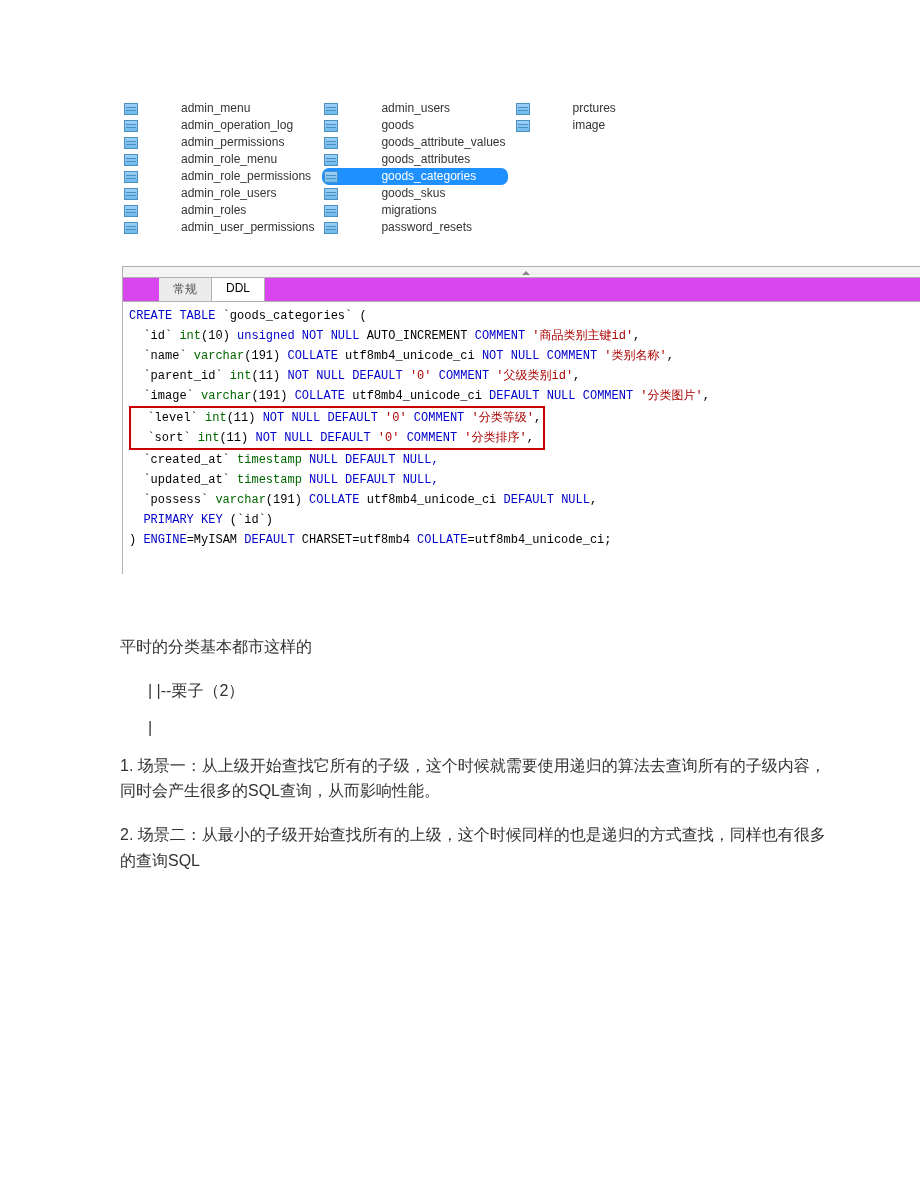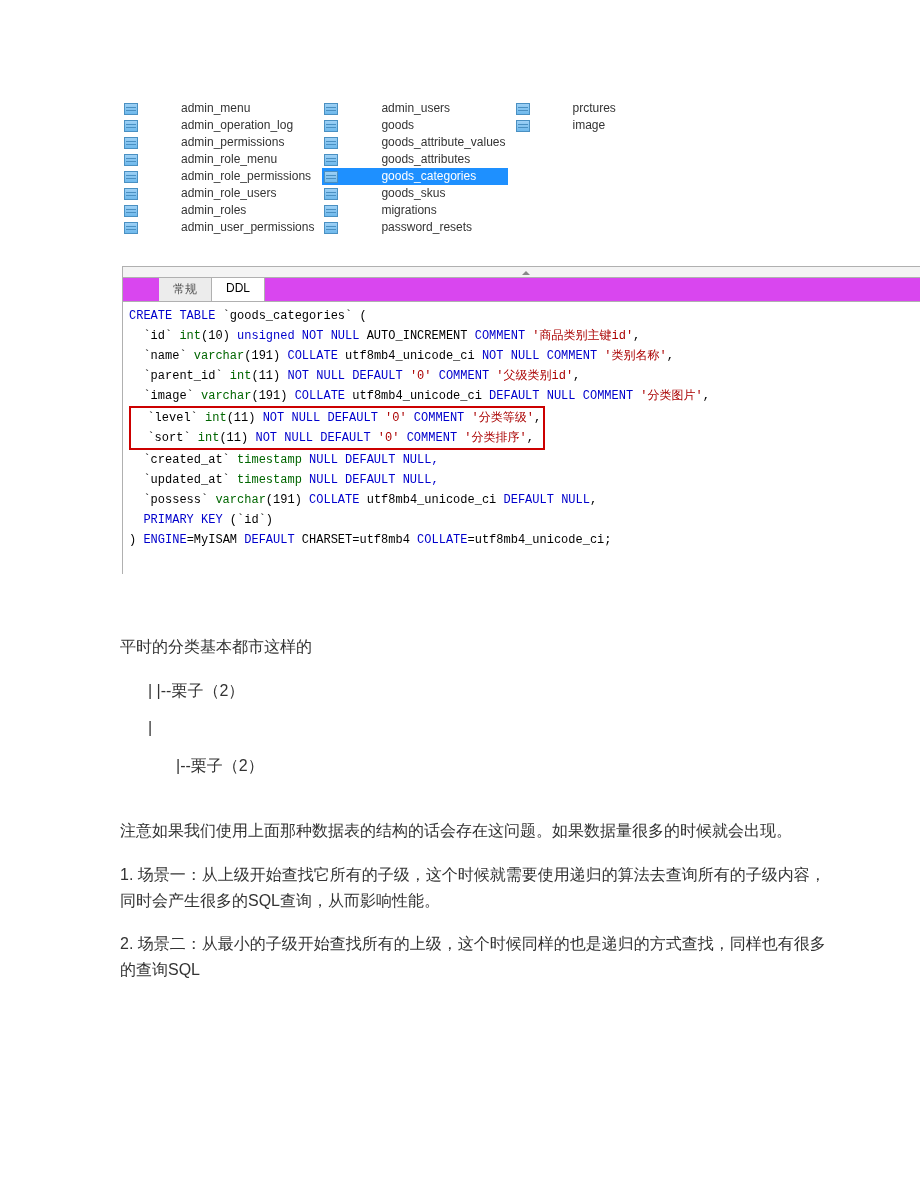--- a/index.html
+++ b/index.html
@@ -26,20 +26,21 @@
     display: flex;
     align-items: center;
     white-space: nowrap;
     padding: 0 2px;
     height: 17px;
     gap: 40px;
   }
   .tbl-item.sel {
     background: #1e90ff;
     color: #fff;
+    border-radius: 7px;
   }
   .tbl-icon {
     width: 14px;
     height: 12px;
     margin-right: 3px;
     background: linear-gradient(#9dd0f5,#6fb9ec);
     border: 1px solid #4a90c2;
     box-sizing: border-box;
     position: relative;
   }
@@ -228,18 +229,16 @@
 <span class="kw">  PRIMARY KEY </span><span>(`id`)</span>
 <span>) </span><span class="kw">ENGINE</span><span>=MyISAM </span><span class="kw">DEFAULT</span><span> CHARSET=utf8mb4 </span><span class="kw">COLLATE</span><span>=utf8mb4_unicode_ci;</span></div>
   </div>
 </div>
 
 <div class="prose">
   <p>平时的分类基本都市这样的</p>
   <div class="tree">
     <div class="indent1">|    |--栗子（2）</div>
     <div class="indent1">|</div>
-    <div class="indent2">|--栗子（2）</div>
   </div>
-  <p style="margin-top:40px">注意如果我们使用上面那种数据表的结构的话会存在这问题。如果数据量很多的时候就会出现。</p>
   <p>1.      场景一：从上级开始查找它所有的子级，这个时候就需要使用递归的算法去查询所有的子级内容，同时会产生很多的SQL查询，从而影响性能。</p>
   <p>2.      场景二：从最小的子级开始查找所有的上级，这个时候同样的也是递归的方式查找，同样也有很多的查询SQL</p>
 </div>
 
 </body></html>

